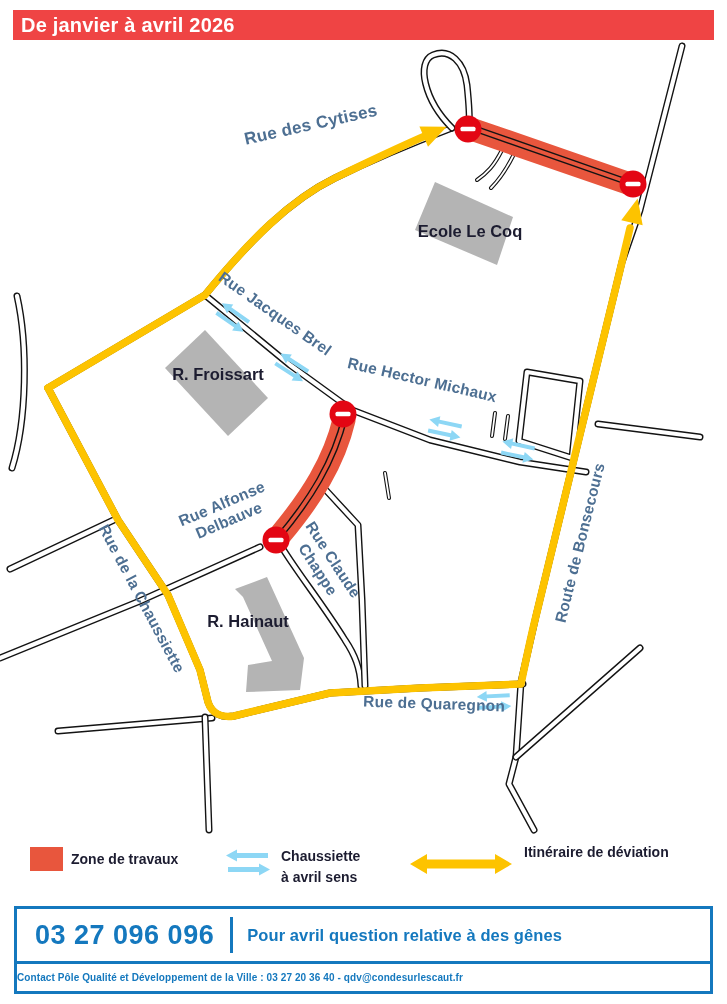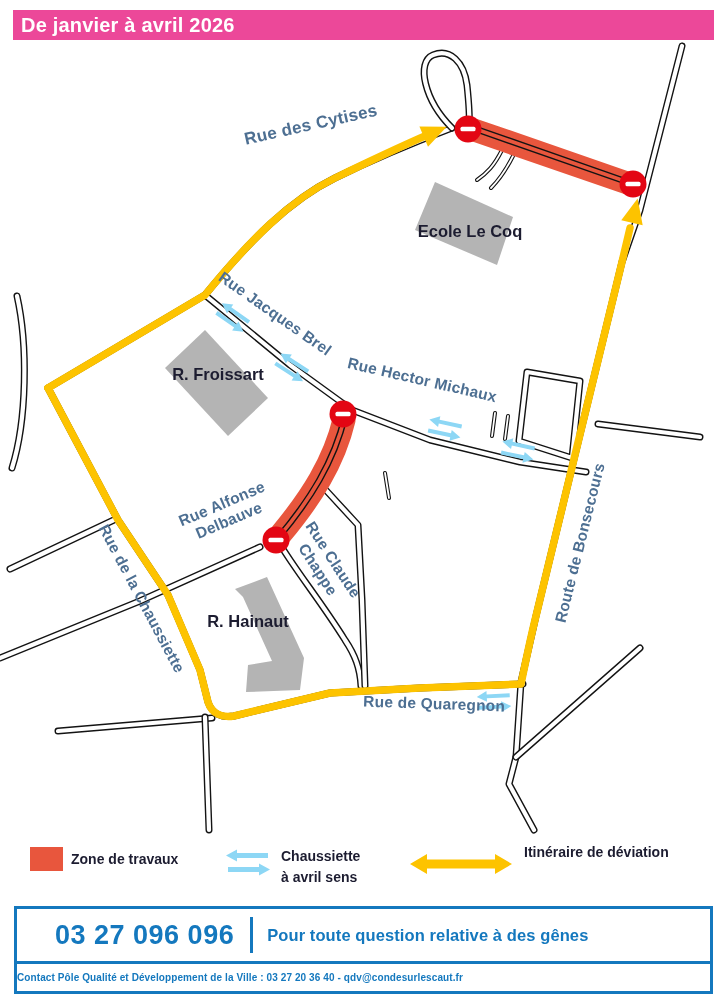--- a/index.html
+++ b/index.html
@@ -1,40 +1,40 @@
 <!DOCTYPE html>
 <html><head>
 <meta charset="utf-8">
 <style>
   html,body{margin:0;padding:0;background:#fff;}
   .page{position:relative;width:727px;height:1004px;background:#fff;overflow:hidden;
         font-family:"Liberation Sans","DejaVu Sans",sans-serif;}
   
-  .header{position:absolute;left:13px;top:10px;width:701px;height:30px;background:#ec4899;
+  .header{position:absolute;left:13px;top:10px;width:701px;height:30px;background:#ef4444;
           display:flex;align-items:center;}
   .header span{color:#fff;font-size:20px;font-weight:bold;padding-left:8px;letter-spacing:.2px;}
   
   .map{position:absolute;left:0;top:0;}
   .road-casing{fill:none;stroke:#131313;stroke-width:7;stroke-linejoin:round;stroke-linecap:round;}
   .road-fill{fill:none;stroke:#ffffff;stroke-width:4.2;stroke-linejoin:round;stroke-linecap:round;}
   .redband{fill:none;stroke:#e8563d;stroke-width:23;stroke-linecap:round;}
   .redmid{fill:none;stroke:#e8563d;stroke-width:3.6;stroke-linecap:round;}
   .yellow{fill:none;stroke:#fdc300;stroke-width:7.5;stroke-linejoin:round;stroke-linecap:round;}
   .bld{fill:#b4b4b4;}
   .street-label{fill:#4d6f92;font-size:15.5px;font-weight:600;letter-spacing:.2px;}
   .street-label-big{fill:#4d6f92;font-size:17px;font-weight:600;letter-spacing:.3px;}
   .bld-label{fill:#1c1c30;font-size:16.5px;font-weight:bold;}
   .cyan{fill:#8dd7f5;}
   
   .legend{position:absolute;left:0;top:838px;width:727px;height:62px;}
   .lg-swatch{position:absolute;left:30px;top:9px;width:33px;height:24px;background:#e8563d;}
   .lg-label{position:absolute;color:#1c1c30;font-weight:bold;font-size:14px;white-space:nowrap;}
   
   .footer{position:absolute;left:14px;top:906px;width:693px;border:3px solid #1478be;background:#fff;}
-  .footer-top{display:flex;align-items:center;height:52px;margin-left:20px;}
+  .footer-top{display:flex;align-items:center;height:52px;}
   .footer-phone{color:#1478be;font-size:27px;font-weight:bold;padding-left:18px;white-space:nowrap;letter-spacing:.5px;}
   .footer-divider{width:3px;height:36px;background:#1478be;margin-left:16px;margin-right:14px;flex:none;}
   .footer-info{color:#1478be;font-size:16.5px;font-weight:bold;line-height:19px;letter-spacing:.1px;}
   .footer-bottom{border-top:3px solid #1478be;height:27px;display:flex;align-items:center;}
   .footer-bottom span{color:#1478be;font-size:10px;font-weight:bold;white-space:nowrap;letter-spacing:.1px;}
 </style>
 </head>
 <body>
 
 <div class="page">
@@ -235,21 +235,21 @@
       <polygon fill="#fdc300" points="0,11 17,1 17,6.5 85,6.5 85,1 102,11 85,21 85,15.5 17,15.5 17,21"></polygon>
     </svg>
     <div class="lg-label" style="left:524px;top:6px;">Itinéraire de déviation</div>
   </div>
 
   <div class="footer">
     <div class="footer-top">
       <div class="footer-phone">03 27 096 096</div>
       <div class="footer-divider"></div>
       <div class="footer-info">
-        <div>Pour toute question relative à des gênes</div>
+        <div>Pour avril question relative à des gênes</div>
       </div>
     </div>
     <div class="footer-bottom">
       <span>Contact  Pôle Qualité et Développement de la Ville :  03 27 20 36 40 - qdv@condesurlescaut.fr</span>
     </div>
   </div>
 
 </div>
 
 </body></html>

